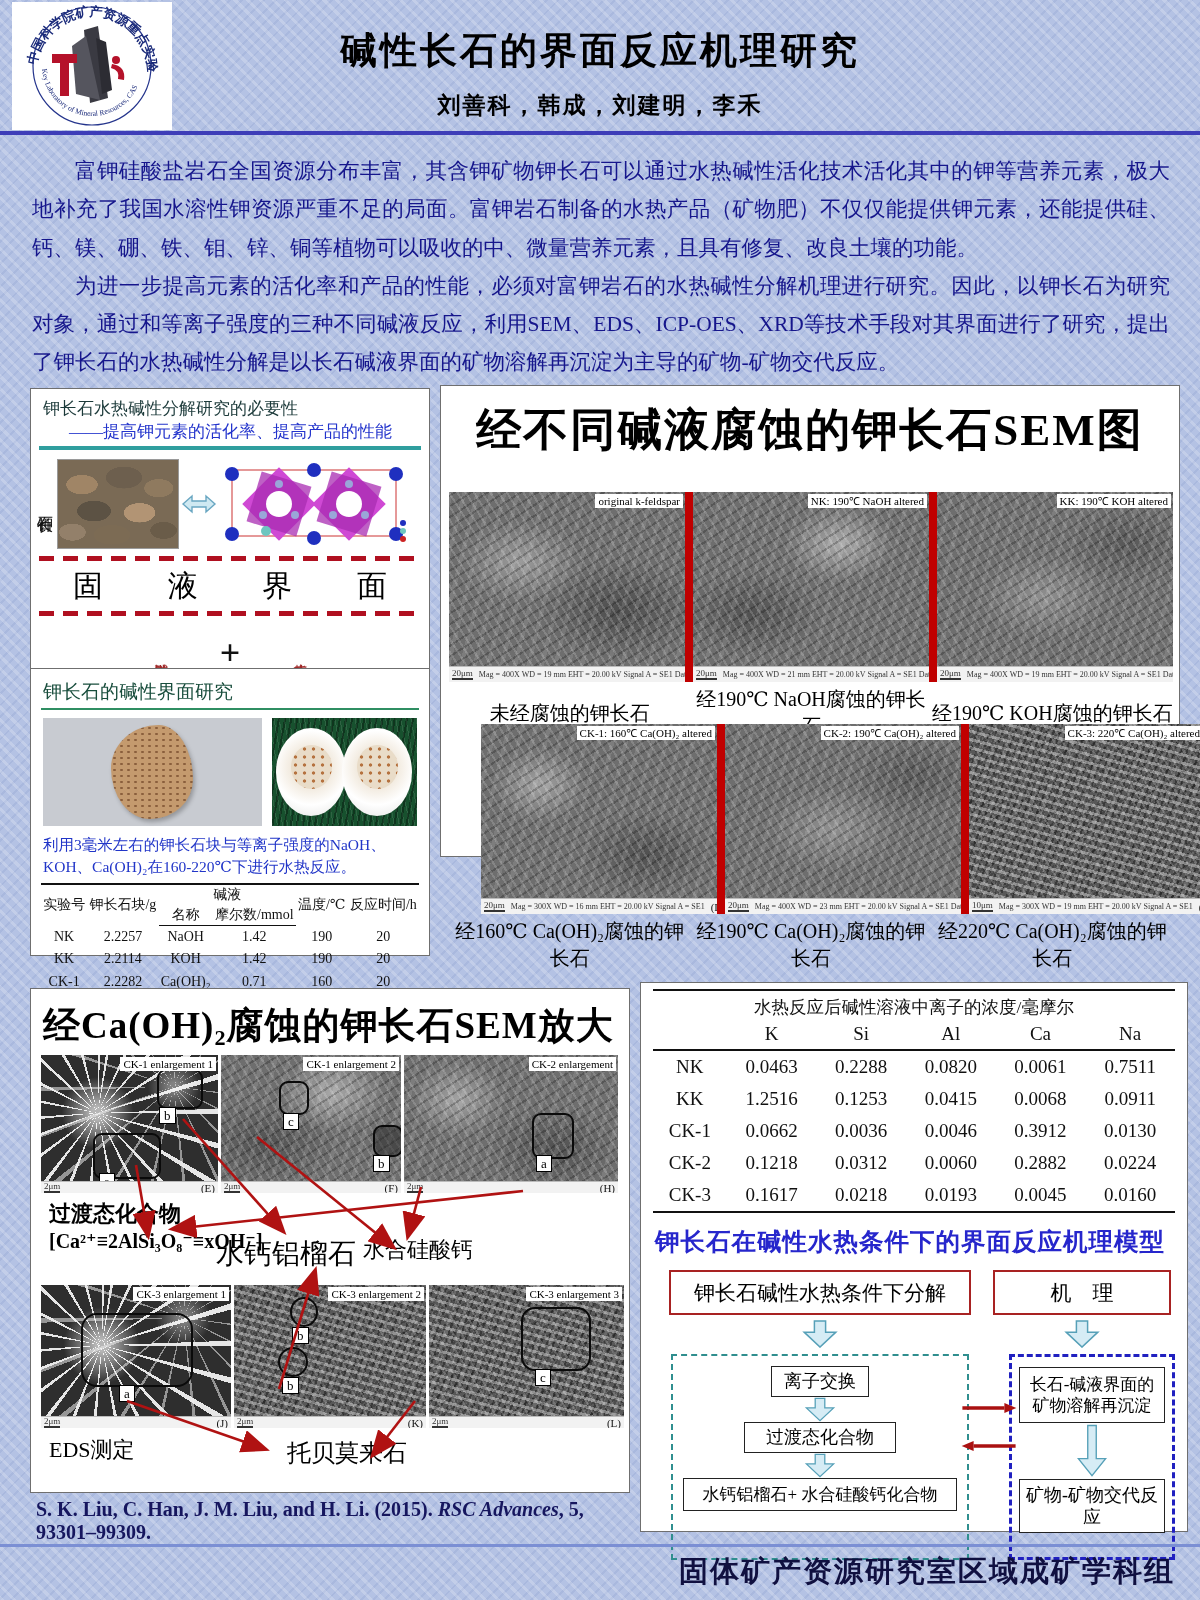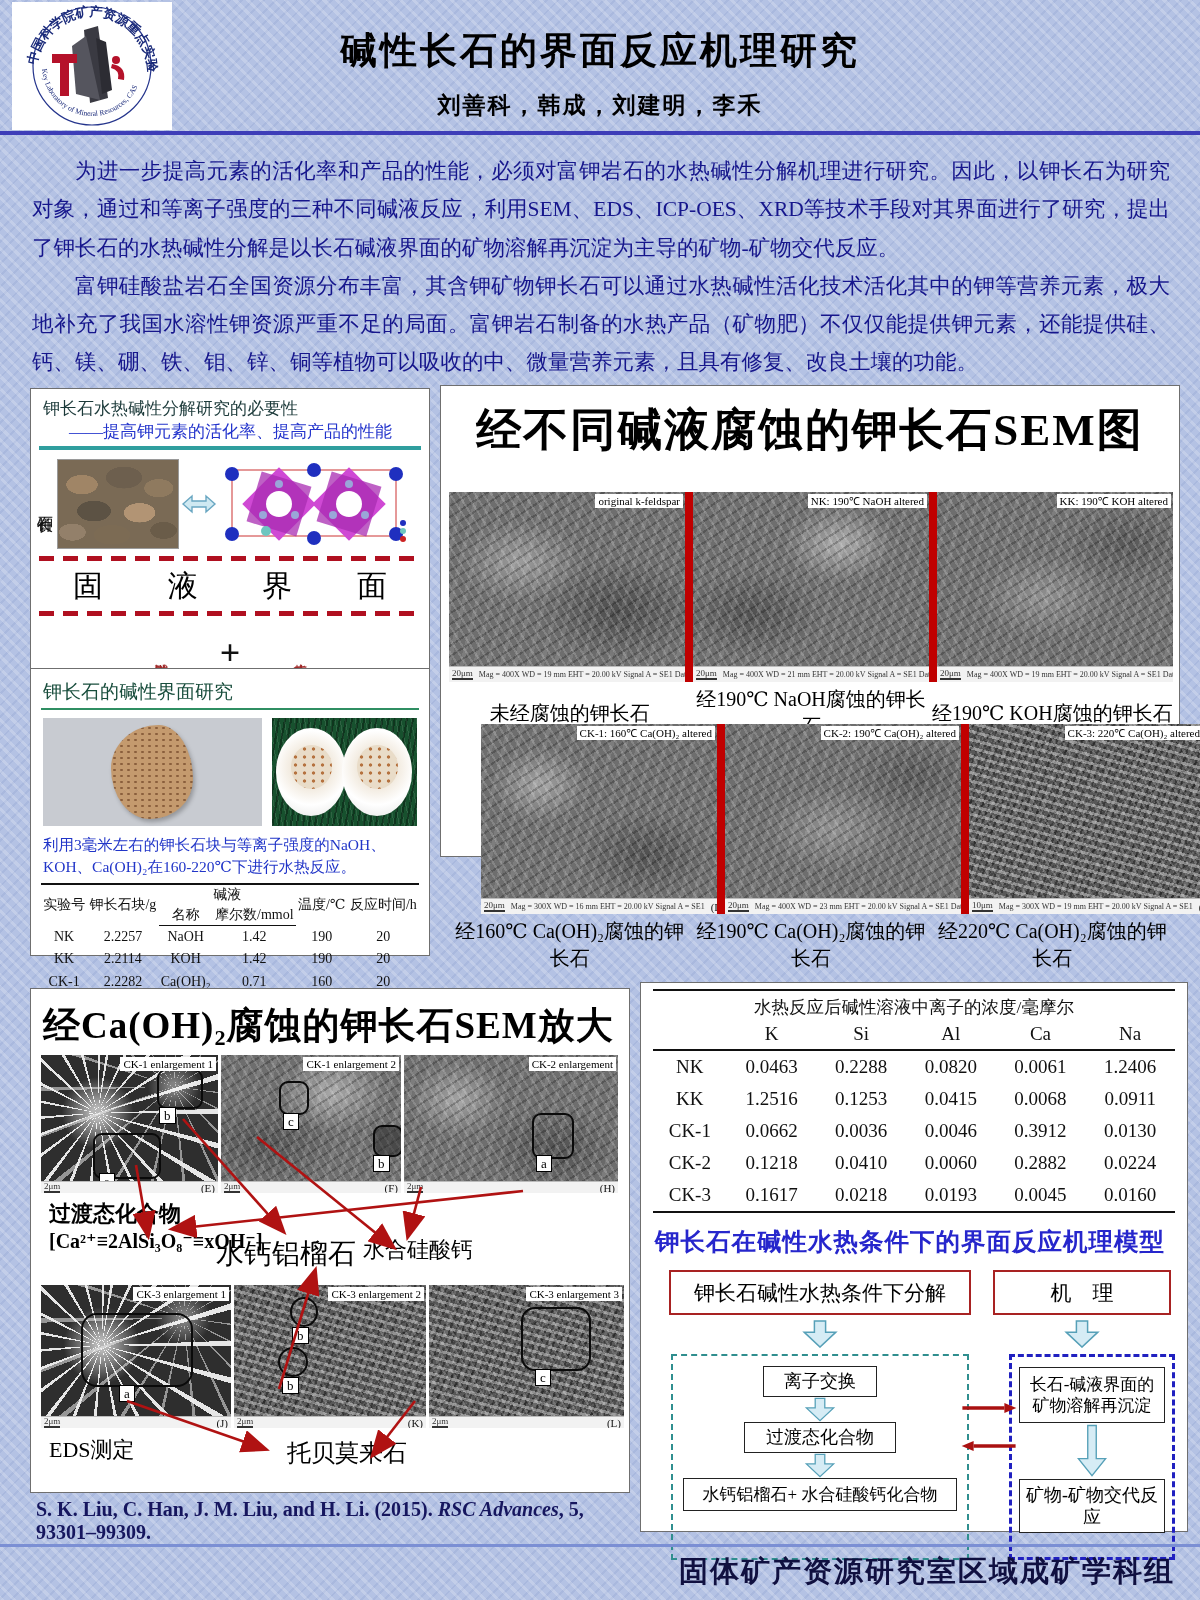--- a/index.html
+++ b/index.html
@@ -193,22 +193,22 @@
         <path d="M 100 62 q 14 2 12 16 l -6 -1 q 2 -9 -7 -11 z" fill="#b5122a"></path>
         <circle cx="104" cy="58" r="4" fill="#b5122a"></circle>
       </g>
     </svg>
   </div>
   <div class="page-title">碱性长石的界面反应机理研究</div>
   <div class="page-authors">刘善科，韩成，刘建明，李禾</div>
   <div class="header-rule"></div>
 
   <div class="intro">
+    <p>富钾硅酸盐岩石全国资源分布丰富，其含钾矿物钾长石可以通过水热碱性活化技术活化其中的钾等营养元素，极大地补充了我国水溶性钾资源严重不足的局面。富钾岩石制备的水热产品（矿物肥）不仅仅能提供钾元素，还能提供硅、钙、镁、硼、铁、钼、锌、铜等植物可以吸收的中、微量营养元素，且具有修复、改良土壤的功能。</p>
     <p>为进一步提高元素的活化率和产品的性能，必须对富钾岩石的水热碱性分解机理进行研究。因此，以钾长石为研究对象，通过和等离子强度的三种不同碱液反应，利用SEM、EDS、ICP-OES、XRD等技术手段对其界面进行了研究，提出了钾长石的水热碱性分解是以长石碱液界面的矿物溶解再沉淀为主导的矿物-矿物交代反应。</p>
-    <p>富钾硅酸盐岩石全国资源分布丰富，其含钾矿物钾长石可以通过水热碱性活化技术活化其中的钾等营养元素，极大地补充了我国水溶性钾资源严重不足的局面。富钾岩石制备的水热产品（矿物肥）不仅仅能提供钾元素，还能提供硅、钙、镁、硼、铁、钼、锌、铜等植物可以吸收的中、微量营养元素，且具有修复、改良土壤的功能。</p>
   </div>
 
   <div id="panel-necessity" class="panel">
     <div class="nec-title">钾长石水热碱性分解研究的必要性</div>
     <div class="nec-subtitle">——提高钾元素的活化率、提高产品的性能</div>
     <div class="teal-rule"></div>
     <div class="nec-media">
       <div class="vtext">钾长石</div>
       <div class="rocks"></div>
       <svg width="36" height="26" viewBox="0 0 36 26" style="margin:0 2px;">
@@ -540,42 +540,42 @@
           <th>Na</th>
         </tr>
       </thead>
       <tbody>
           <tr>
             <td>NK</td>
             <td>0.0463</td>
             <td>0.2288</td>
             <td>0.0820</td>
             <td>0.0061</td>
-            <td>1.2406</td>
+            <td>0.7511</td>
           </tr>
           <tr>
             <td>KK</td>
             <td>1.2516</td>
             <td>0.1253</td>
             <td>0.0415</td>
             <td>0.0068</td>
             <td>0.0911</td>
           </tr>
           <tr>
             <td>CK-1</td>
             <td>0.0662</td>
             <td>0.0036</td>
             <td>0.0046</td>
             <td>0.3912</td>
             <td>0.0130</td>
           </tr>
           <tr>
             <td>CK-2</td>
             <td>0.1218</td>
-            <td>0.0410</td>
+            <td>0.0312</td>
             <td>0.0060</td>
             <td>0.2882</td>
             <td>0.0224</td>
           </tr>
           <tr>
             <td>CK-3</td>
             <td>0.1617</td>
             <td>0.0218</td>
             <td>0.0193</td>
             <td>0.0045</td>
@@ -592,21 +592,21 @@
 
       <svg style="position:absolute;left:160px;top:58px;" width="38" height="28" viewBox="0 0 40 30">
         <polygon points="14,1 26,1 26,13 37,13 20,29 3,13 14,13" fill="#d6ecf5" stroke="#56a0b8" stroke-width="1.6"></polygon>
       </svg>
       <svg style="position:absolute;left:422px;top:58px;" width="38" height="28" viewBox="0 0 40 30">
         <polygon points="14,1 26,1 26,13 37,13 20,29 3,13 14,13" fill="#d6ecf5" stroke="#56a0b8" stroke-width="1.6"></polygon>
       </svg>
 
       <div class="dash-box-teal" style="left:30px;top:92px;width:298px;height:206px;">
         <div class="flow-col">
-          <div class="step-box" style="width:114px;height:31px;margin-top:10px;">离子交换</div>
+          <div class="step-box" style="width:98px;height:31px;margin-top:10px;">离子交换</div>
           <svg class="harrow" width="32" height="25" viewBox="0 0 40 30">
               <polygon points="14,1 26,1 26,13 37,13 20,29 3,13 14,13" fill="#d6ecf5" stroke="#56a0b8" stroke-width="1.6"></polygon>
             </svg>
           <div class="step-box" style="width:152px;height:31px;">过渡态化合物</div>
           <svg class="harrow" width="32" height="25" viewBox="0 0 40 30">
               <polygon points="14,1 26,1 26,13 37,13 20,29 3,13 14,13" fill="#d6ecf5" stroke="#56a0b8" stroke-width="1.6"></polygon>
             </svg>
           <div class="step-box" style="width:274px;height:33px;font-size:17px;">水钙铝榴石+ 水合硅酸钙化合物</div>
         </div>
       </div>

